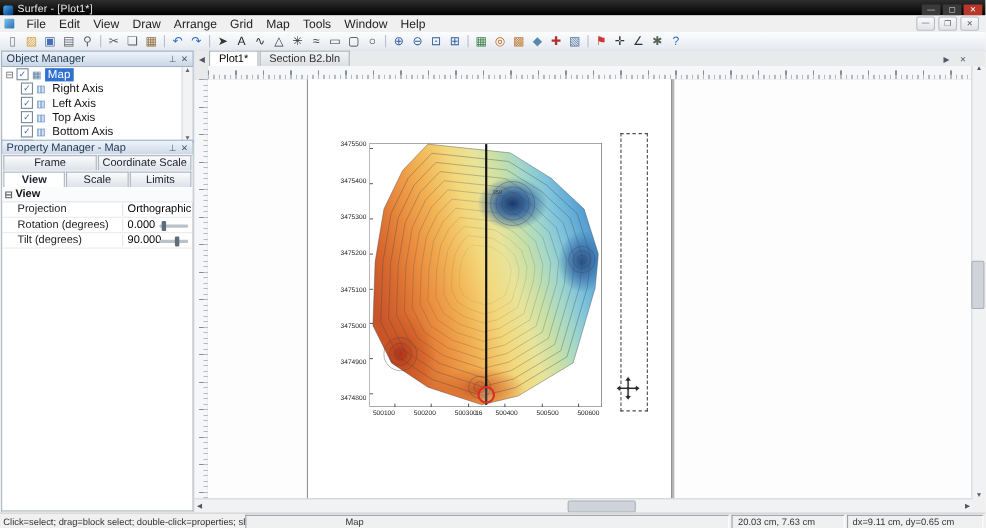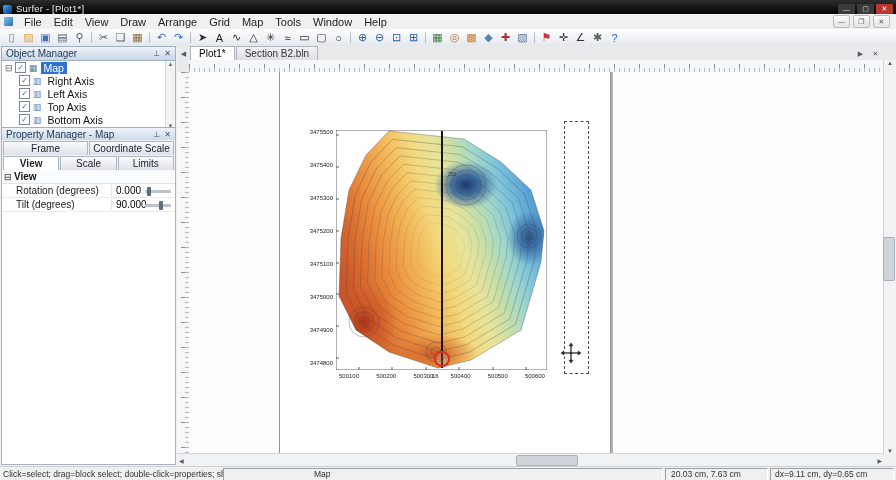--- a/index.html
+++ b/index.html
@@ -273,20 +273,24 @@
           <span class="pm-tab active">View</span>
           <span class="pm-tab">Scale</span>
           <span class="pm-tab">Limits</span>
         </div>
       <div class="pg-section">
         <span class="expander">⊟</span>
         <span>View</span>
       </div>
       <div id="pg-rows">
           <div class="pg-row">
+            <span class="pg-label">Projection</span>
+            <span class="pg-value">Orthographic</span>
+          </div>
+          <div class="pg-row">
             <span class="pg-label">Rotation (degrees)</span>
             <span class="pg-value">0.000<span class="slider">
                 <span class="slider-thumb" style="left: 8%;"></span>
               </span></span>
           </div>
           <div class="pg-row">
             <span class="pg-label">Tilt (degrees)</span>
             <span class="pg-value">90.000<span class="slider">
                 <span class="slider-thumb" style="left: 55%;"></span>
               </span></span>

